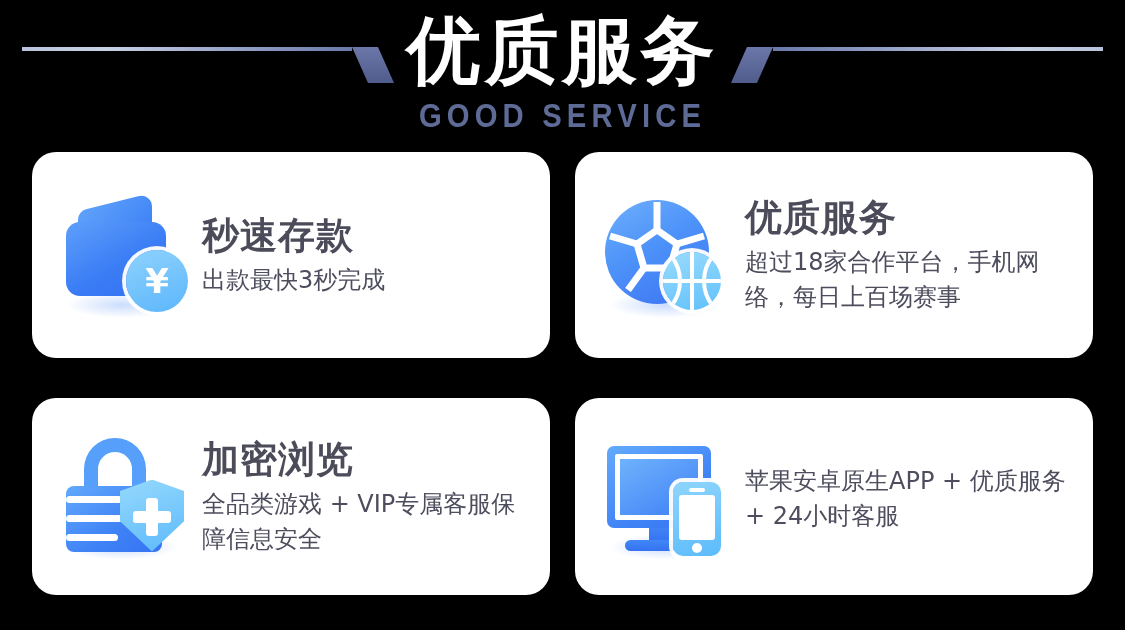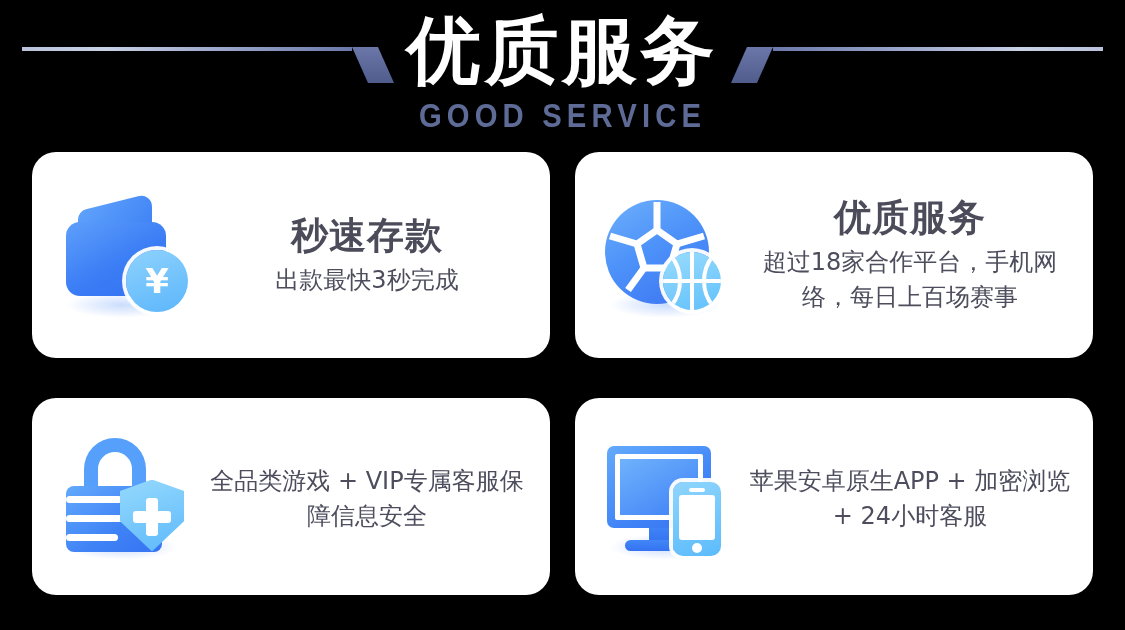--- a/index.html
+++ b/index.html
@@ -73,21 +73,21 @@
     display:flex; align-items:center;
     padding:0 18px 0 26px;
     position:relative;
     overflow:hidden;
   }
   .icon-wrap {
     width:130px; min-width:130px; height:130px;
     position:relative;
     margin-right:14px;
   }
-  .card-text { flex:1; min-width:0;text-align:center; }
+  .card-text { flex:1; min-width:0; }
   .card-title {
     font-size:37px; line-height:46px;
     font-weight:bold;
     color:#4b4b5a;
     letter-spacing:1px;
     font-family:"DejaVu Sans","Liberation Sans",sans-serif;
     white-space:nowrap;
   }
   .card-desc {
     margin-top:4px;
@@ -289,37 +289,38 @@
           <div class="l-slot" style="top:10px;width:56px"></div>
           <div class="l-slot" style="top:29px;width:74px"></div>
           <div class="l-slot" style="top:48px;width:52px"></div>
         </div>
         <div class="sh-shield">
           <div class="sh-cross-h" style="left:13px;top:31px;width:38px;height:12px"></div>
           <div class="sh-cross-v" style="left:26px;top:18px;width:12px;height:38px"></div>
         </div>
       </div>
       <div class="card-text">
+        <div class="card-title">加密浏览</div>
         <div class="card-desc">全品类游戏 + VIP专属客服保障信息安全</div>
       </div>
     </div>
 
     <div class="card">
       <div class="icon-wrap">
         <div class="glow"></div>
         <div class="m-neck"></div>
         <div class="m-base"></div>
         <div class="m-frame">
           <div class="m-screen"></div>
         </div>
         <div class="p-phone">
           <div class="p-speaker"></div>
           <div class="p-screen"></div>
           <div class="p-home"></div>
         </div>
       </div>
       <div class="card-text">
-        <div class="card-desc">苹果安卓原生APP + 加密浏览 + 24小时客服</div>
+        <div class="card-desc">苹果安卓原生APP + 优质服务 + 24小时客服</div>
       </div>
     </div>
 
   </div>
 </div>
 
 </body></html>

